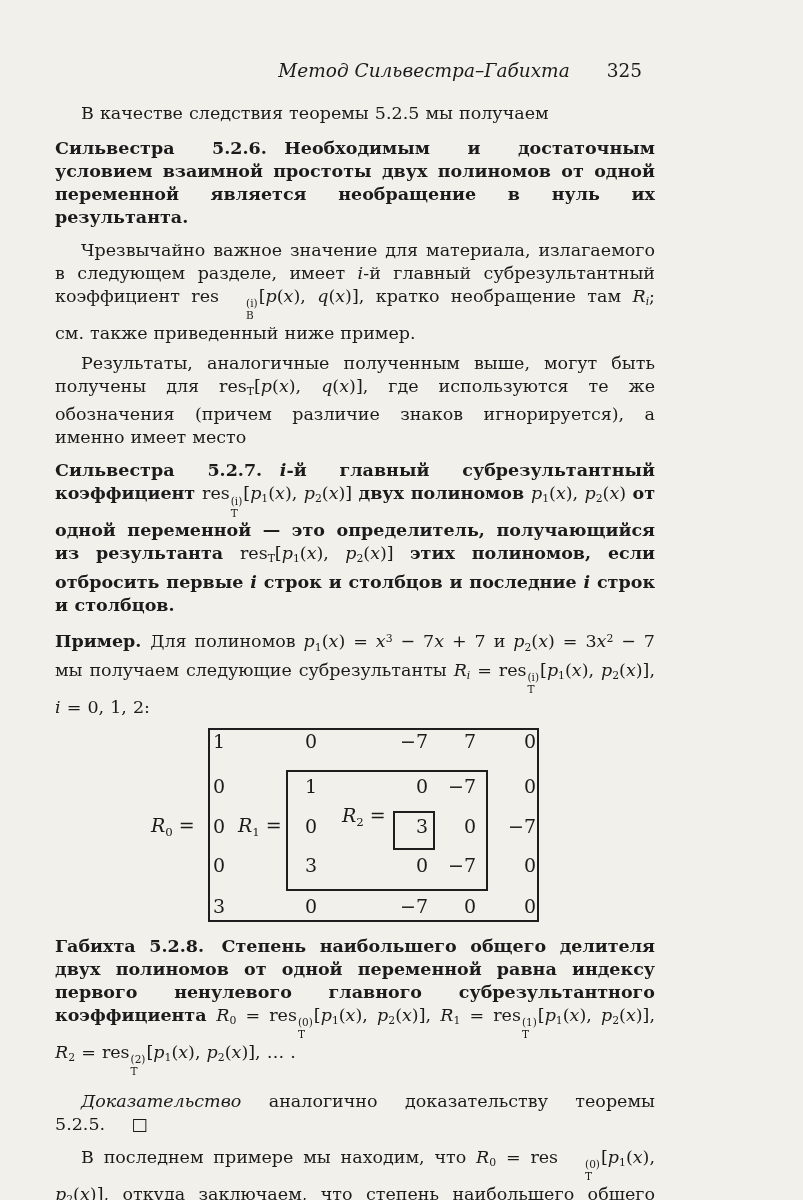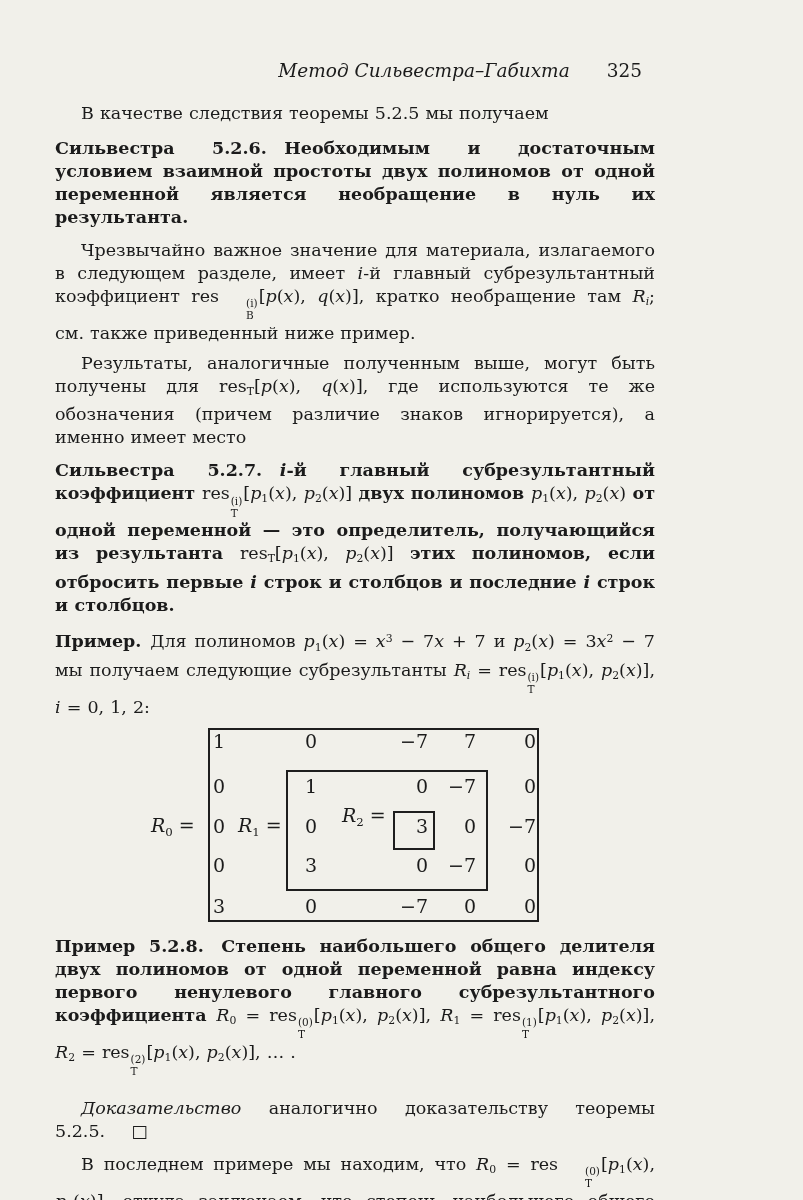--- a/index.html
+++ b/index.html
@@ -29,21 +29,21 @@
     word-spacing:0.5px;
   }
   .indent{text-indent:26px;}
   .p1{margin-top:18px;}
   .cor{margin-top:12px;}
   .p2{margin-top:10px;}
   .p3{margin-top:7px;}
   .def{margin-top:10px;}
   .ex{margin-top:10px;}
   .thm{margin-top:9px;}
-  .prf{margin-top:19px;}
+  .prf{margin-top:12px;}
   .p4{margin-top:10px;}
   
   .rb{font-weight:bold;}
   .ri{font-style:italic;}
   .rbi{font-weight:bold;font-style:italic;}
   .rsub{font-size:62%;vertical-align:-0.32em;font-weight:normal;}
   .rsup{font-size:62%;vertical-align:0.5em;font-weight:normal;}
   .ss{
     display:inline-flex;flex-direction:column;align-items:flex-start;
     font-size:60%;line-height:1.12;vertical-align:-0.52em;
@@ -98,21 +98,21 @@
   <div class="figure">
     <div class="detbox box-outer"></div>
     <div class="detbox box-middle"></div>
     <div class="detbox box-inner"></div>
     <span class="fig-label fig-label-r0"><span class="ri">R</span><span class="rsub">0</span><span> =</span></span>
     <span class="fig-label fig-label-r1"><span class="ri">R</span><span class="rsub">1</span><span> =</span></span>
     <span class="fig-label fig-label-r2"><span class="ri">R</span><span class="rsub">2</span><span> =</span></span>
     <span><span class="mcell" style="left: 120px; top: 3px;">1</span><span class="mcell" style="left: 212px; top: 3px;">0</span><span class="mcell" style="left: 323px; top: 3px;">−7</span><span class="mcell" style="left: 371px; top: 3px;">7</span><span class="mcell" style="left: 431px; top: 3px;">0</span><span class="mcell" style="left: 120px; top: 48px;">0</span><span class="mcell" style="left: 212px; top: 48px;">1</span><span class="mcell" style="left: 323px; top: 48px;">0</span><span class="mcell" style="left: 371px; top: 48px;">−7</span><span class="mcell" style="left: 431px; top: 48px;">0</span><span class="mcell" style="left: 120px; top: 88px;">0</span><span class="mcell" style="left: 212px; top: 88px;">0</span><span class="mcell" style="left: 323px; top: 88px;">3</span><span class="mcell" style="left: 371px; top: 88px;">0</span><span class="mcell" style="left: 431px; top: 88px;">−7</span><span class="mcell" style="left: 120px; top: 127px;">0</span><span class="mcell" style="left: 212px; top: 127px;">3</span><span class="mcell" style="left: 323px; top: 127px;">0</span><span class="mcell" style="left: 371px; top: 127px;">−7</span><span class="mcell" style="left: 431px; top: 127px;">0</span><span class="mcell" style="left: 120px; top: 168px;">3</span><span class="mcell" style="left: 212px; top: 168px;">0</span><span class="mcell" style="left: 323px; top: 168px;">−7</span><span class="mcell" style="left: 371px; top: 168px;">0</span><span class="mcell" style="left: 431px; top: 168px;">0</span></span>
   </div>
 
-  <p class="para thm"><span class="rb">Пример 5.2.8. </span><span class="rb">Степень наибольшего общего делителя двух полиномов от одной переменной равна индексу первого ненулевого главного субрезультантного коэффициента </span><span class="ri">R</span><span class="rsub">0</span><span> = res</span><span class="ss">
+  <p class="para thm"><span class="rb">Габихта 5.2.8. </span><span class="rb">Степень наибольшего общего делителя двух полиномов от одной переменной равна индексу первого ненулевого главного субрезультантного коэффициента </span><span class="ri">R</span><span class="rsub">0</span><span> = res</span><span class="ss">
         <span>(0)</span>
         <span>T</span>
       </span><span>[</span><span class="ri">p</span><span class="rsub">1</span><span>(</span><span class="ri">x</span><span>), </span><span class="ri">p</span><span class="rsub">2</span><span>(</span><span class="ri">x</span><span>)], </span><span class="ri">R</span><span class="rsub">1</span><span> = res</span><span class="ss">
         <span>(1)</span>
         <span>T</span>
       </span><span>[</span><span class="ri">p</span><span class="rsub">1</span><span>(</span><span class="ri">x</span><span>), </span><span class="ri">p</span><span class="rsub">2</span><span>(</span><span class="ri">x</span><span>)], </span><span class="ri">R</span><span class="rsub">2</span><span> = res</span><span class="ss">
         <span>(2)</span>
         <span>T</span>
       </span><span>[</span><span class="ri">p</span><span class="rsub">1</span><span>(</span><span class="ri">x</span><span>), </span><span class="ri">p</span><span class="rsub">2</span><span>(</span><span class="ri">x</span><span>)], … .</span></p>
 

